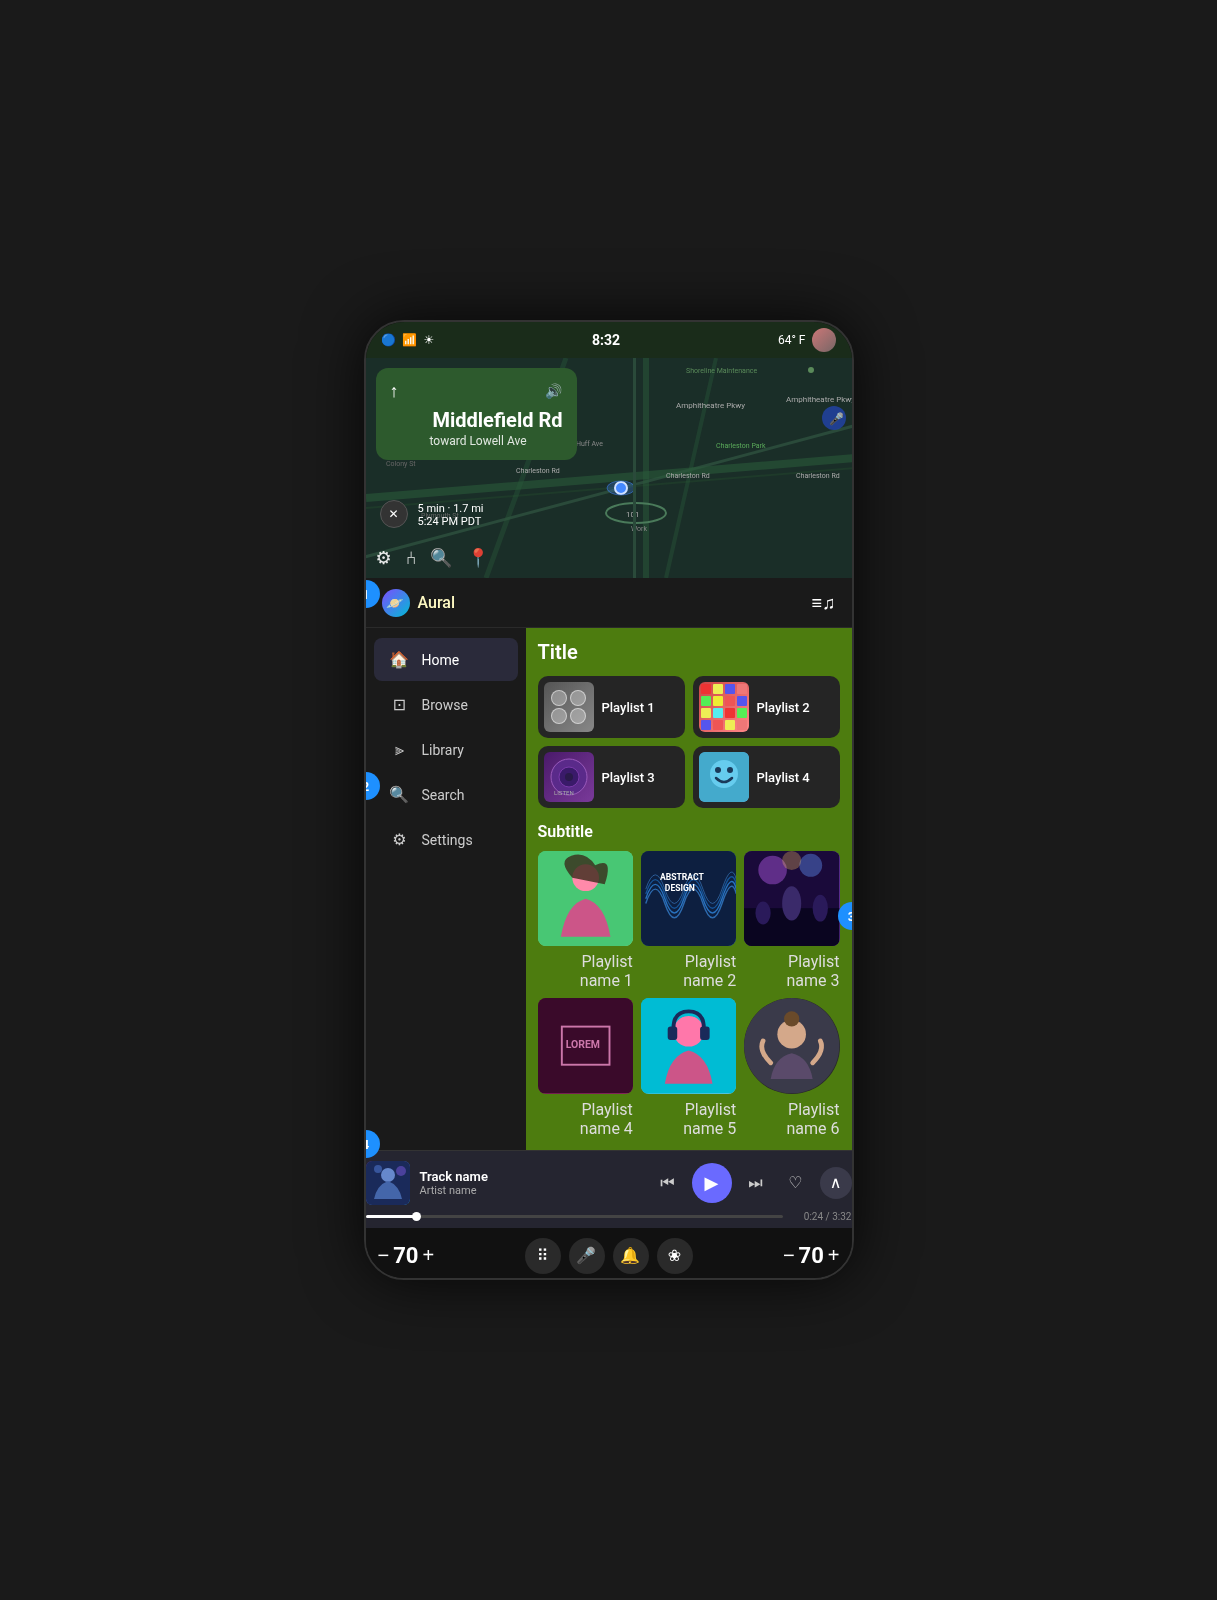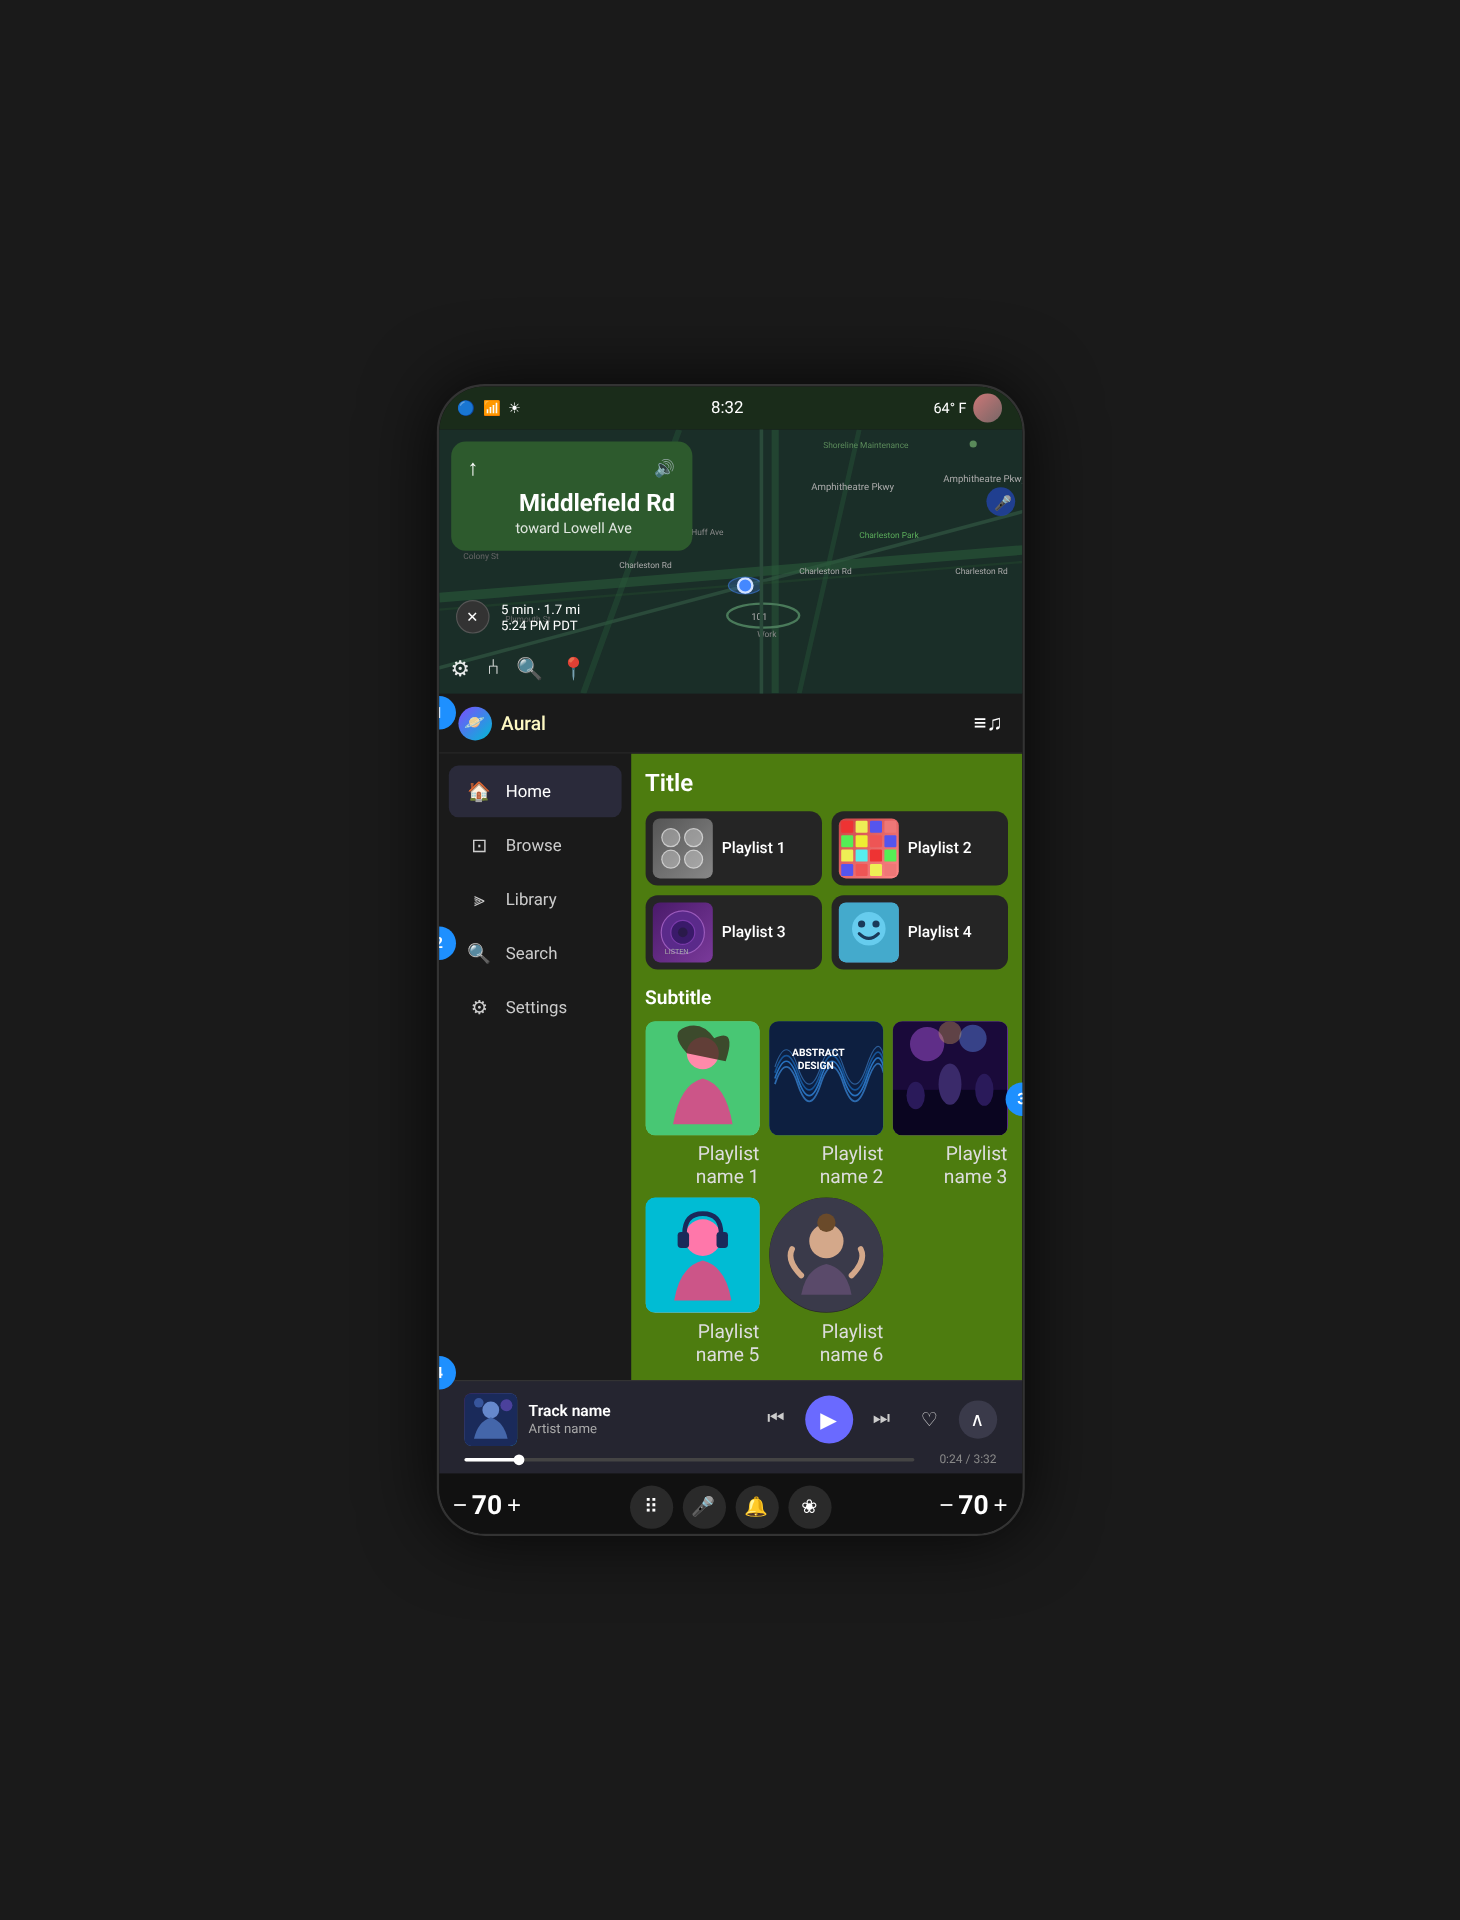--- a/index.html
+++ b/index.html
@@ -26,21 +26,21 @@
       background: #1a2c1a;
       height: 36px;
       display: flex;
       align-items: center;
       justify-content: space-between;
       padding: 0 16px;
       color: #fff;
       font-size: 12px;
     }
     .status-left { display: flex; align-items: center; gap: 6px; }
-    .status-center { font-weight: 400; font-size: 14px; }
+    .status-center { font-weight: 700; font-size: 14px; }
     .status-right { display: flex; align-items: center; gap: 6px; }
     .avatar-small {
       width: 24px; height: 24px; border-radius: 50%;
       background: linear-gradient(135deg, #c77, #766);
     }
 
     
     .map-section {
       height: 220px;
       background: #1e2d2a;
@@ -275,21 +275,21 @@
     .album-art-5 {
       background: linear-gradient(135deg, #00bcd4, #7ec8e3);
       display: flex; align-items: center; justify-content: center;
     }
     .album-name { color: #ddd; font-size: 16px; text-align: right; }
 
     
     .now-playing {
       background: #252530;
       border-top: 1px solid #333;
-      padding: 10px 21px 6px;
+      padding: 10px 0 6px;
     }
     .np-main {
       display: flex;
       align-items: center;
       gap: 10px;
       margin-bottom: 6px;
     }
     .np-art {
       width: 44px; height: 44px;
       border-radius: 6px;
@@ -634,20 +634,31 @@
                 <ellipse cx="80" cy="60" rx="8" ry="14" fill="#2a1a5a"></ellipse>
 
                 <circle cx="30" cy="20" r="15" fill="rgba(200,100,255,0.4)"></circle>
                 <circle cx="70" cy="15" r="12" fill="rgba(100,150,255,0.4)"></circle>
                 <circle cx="50" cy="10" r="10" fill="rgba(255,200,100,0.3)"></circle>
               </svg>
             </div>
             <div class="album-name">Playlist name 3</div>
           </div>
 
+          <div class="album-card">
+            <div class="album-art album-art-4">
+              <svg width="100%" height="100%" viewBox="0 0 100 100" preserveAspectRatio="xMidYMid slice">
+                <rect width="100" height="100" fill="#3a0a2a"></rect>
+
+                <rect x="25" y="30" width="50" height="40" fill="none" stroke="#cc77aa" stroke-width="2"></rect>
+                <text x="29" y="52" fill="#cc77aa" font-size="11" font-weight="700">LOREM</text>
+              </svg>
+            </div>
+            <div class="album-name">Playlist name 4</div>
+          </div>
 
           <div class="album-card">
             <div class="album-art album-art-5">
               <svg width="100%" height="100%" viewBox="0 0 100 100" preserveAspectRatio="xMidYMid slice">
                 <rect width="100" height="100" fill="#00bcd4"></rect>
 
                 <circle cx="50" cy="35" r="16" fill="#ff77aa"></circle>
 
                 <path d="M34 32 Q34 14 50 14 Q66 14 66 32" stroke="#1a2a5a" stroke-width="4" fill="none"></path>
                 <rect x="28" y="30" width="10" height="14" fill="#1a2a5a" rx="3"></rect>

